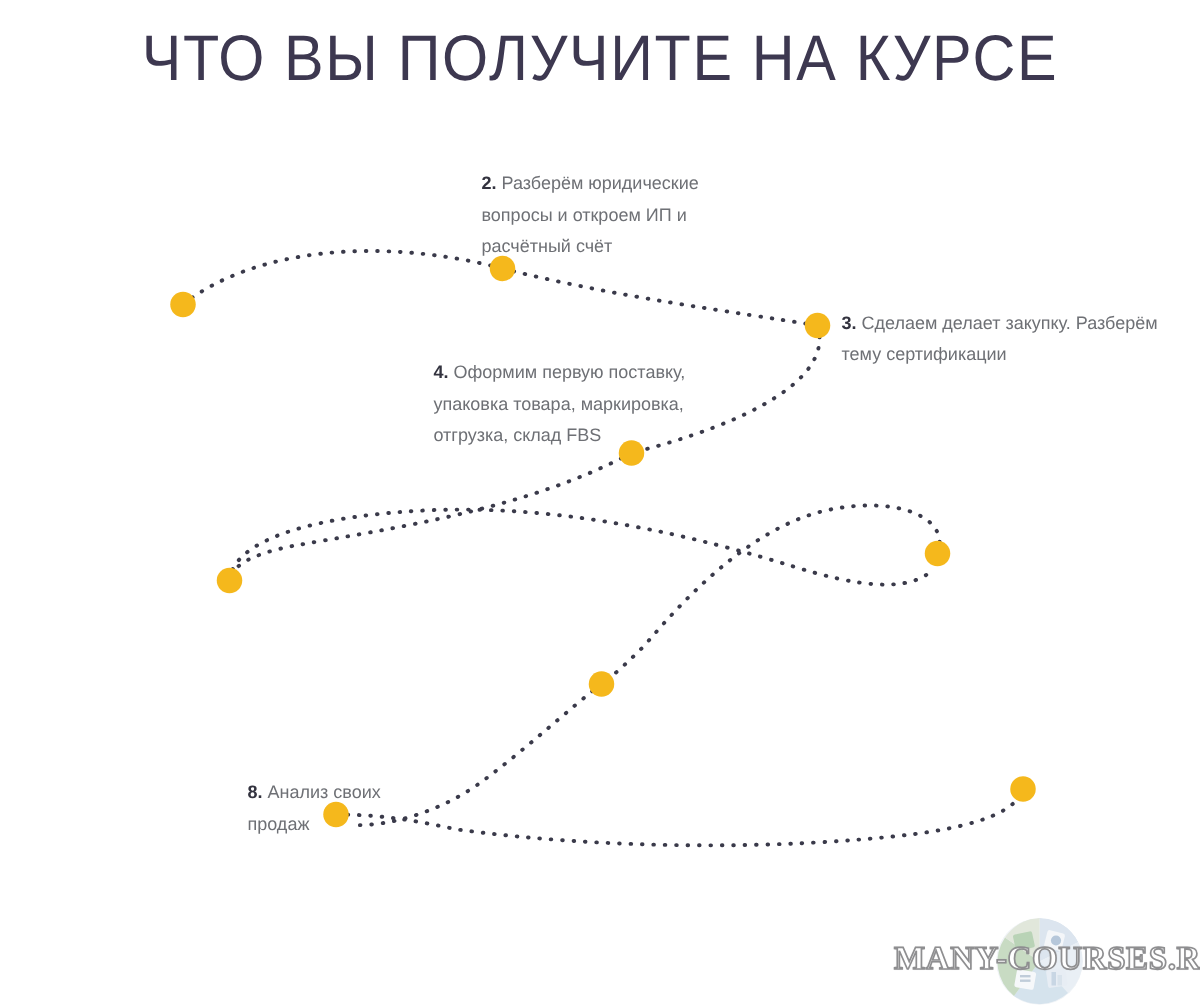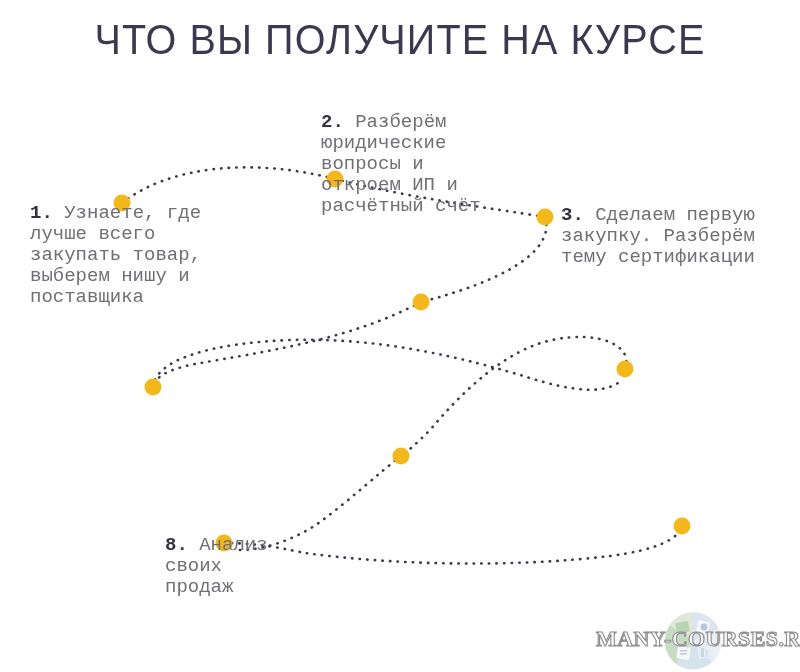--- a/index.html
+++ b/index.html
@@ -64,22 +64,22 @@
     width: 17px;
     height: 17px;
     border-radius: 50%;
     background: #f5b81c;
     transform: translate(-50%, -50%);
   }
 
   
   .step {
     position: absolute;
-    font-family: Liberation Mono, monospace;
-    font-size: 19px;
+    font-family: Liberation Sans, sans-serif;
+    font-size: 12px;
     line-height: 21px;
     color: #6e7075;
   }
   .step .num {
     font-weight: 700;
     color: #33333f;
   }
   .step .body {
     color: #6e7075;
   }
@@ -147,40 +147,40 @@
   <div class="node-dot" style="left:122px; top:203px;"></div>
   <div class="node-dot" style="left:335px; top:179px;"></div>
   <div class="node-dot" style="left:545px; top:217px;"></div>
   <div class="node-dot" style="left:421px; top:302px;"></div>
   <div class="node-dot" style="left:153px; top:387px;"></div>
   <div class="node-dot" style="left:625px; top:369px;"></div>
   <div class="node-dot" style="left:401px; top:456px;"></div>
   <div class="node-dot" style="left:224px; top:543px;"></div>
   <div class="node-dot" style="left:682px; top:526px;"></div>
 
-  <div class="step" style="left:30px; top:203px; width:200px;">
-    <span class="num">1. </span>
-    <span class="body">Узнаете, где лучше всего закупать товар, выберем нишу и поставщика</span>
-  </div>
 
   <div class="step" style="left:321px; top:112px; width:190px;">
     <span class="num">2. </span>
     <span class="body">Разберём юридические вопросы и откроем ИП и расчётный счёт</span>
   </div>
 
   <div class="step" style="left:561px; top:205px; width:215px;">
     <span class="num">3. </span>
-    <span class="body">Сделаем первую закупку. Разберём тему сертификации</span>
-  </div>
-
-
-
-
-
-  <div class="step" style="left:165px; top:535px; width:115px; text-align:left;">
+    <span class="body">Сделаем делает закупку. Разберём тему сертификации</span>
+  </div>
+
+  <div class="step" style="left:289px; top:238px; width:190px;">
+    <span class="num">4. </span>
+    <span class="body">Оформим первую поставку, упаковка товара, маркировка, отгрузка, склад FBS</span>
+  </div>
+
+
+
+
+  <div class="step" style="left:165px; top:518px; width:115px; text-align:left;">
     <span class="num">8. </span>
     <span class="body">Анализ своих продаж</span>
   </div>
 
 
   <div id="watermark">
     <div class="wm-logo">
       <svg viewBox="0 0 58 58" width="58" height="58" xmlns="http://www.w3.org/2000/svg">
         <circle cx="29" cy="29" r="29" fill="#e9eef3"></circle>
         <path d="M29 29 L29 0 A29 29 0 0 1 55 16 Z" fill="#c7d6e6"></path>

